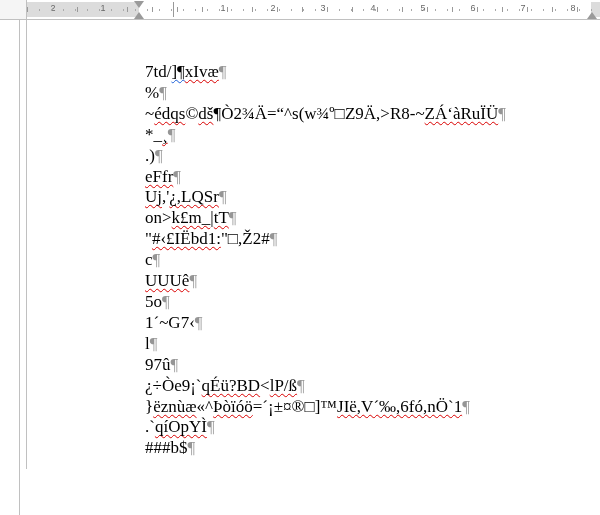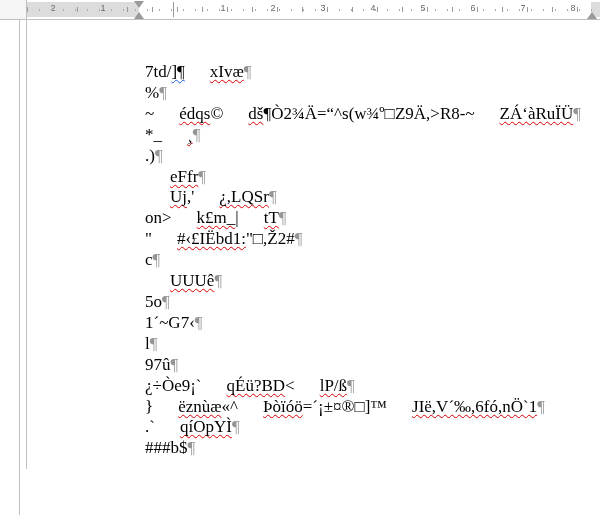--- a/index.html
+++ b/index.html
@@ -123,21 +123,20 @@
     font-size: 17px;
     line-height: 1.23;
     color: #000;
     white-space: pre;
   }
   .line { position: relative; display: block; }
   .squiggle {
     text-decoration: underline wavy #d90000 1px;
     text-underline-offset: 2px;
     text-decoration-skip-ink: none;
-    margin-left: 25px;
   }
   .squiggle-blue {
     text-decoration: underline wavy #1a5fd8 1px;
     text-underline-offset: 2px;
     text-decoration-skip-ink: none;
   }
   .pilcrow { color: #8a8a8a; opacity: 0.9; }
 </style>
 </head>
 <body>

